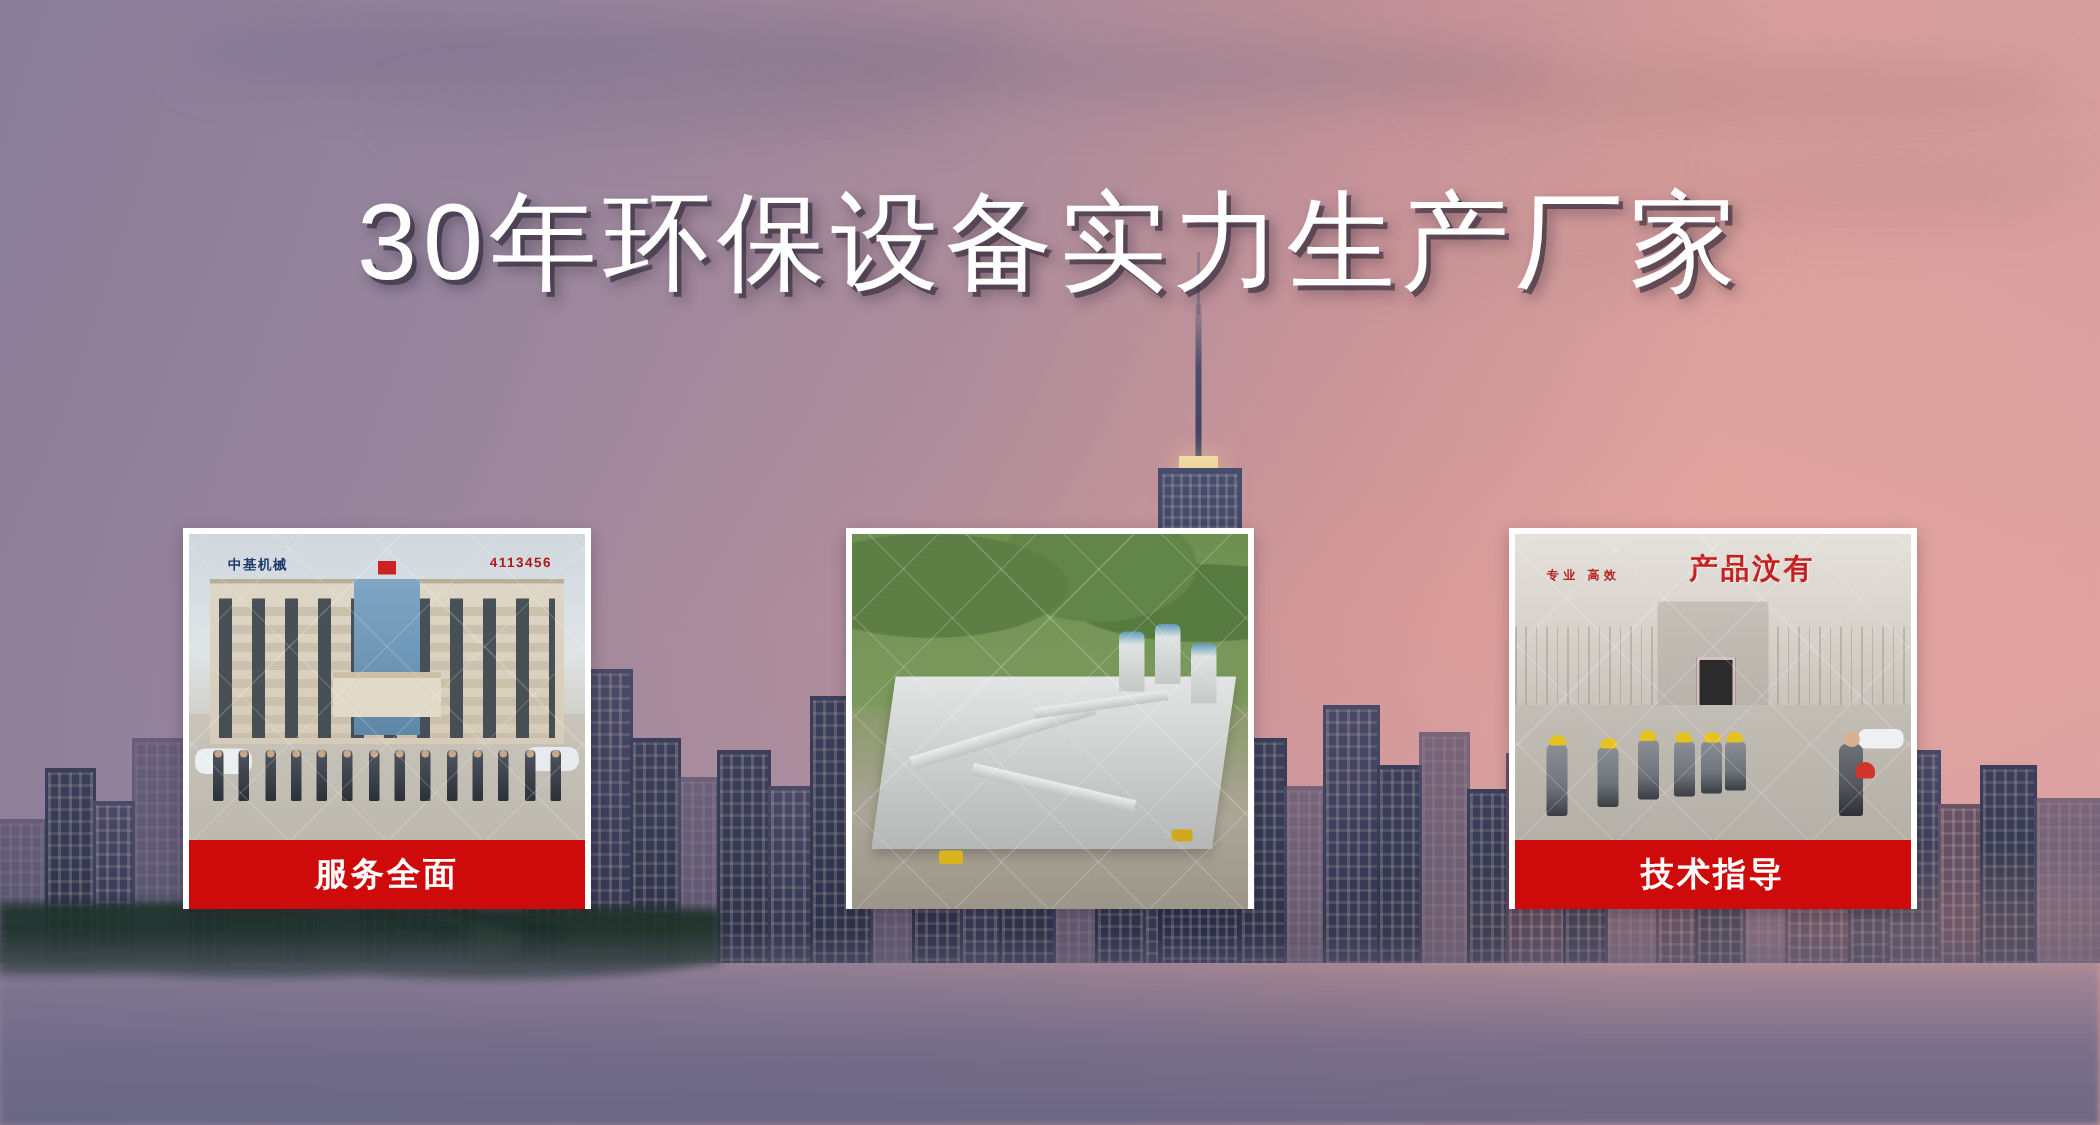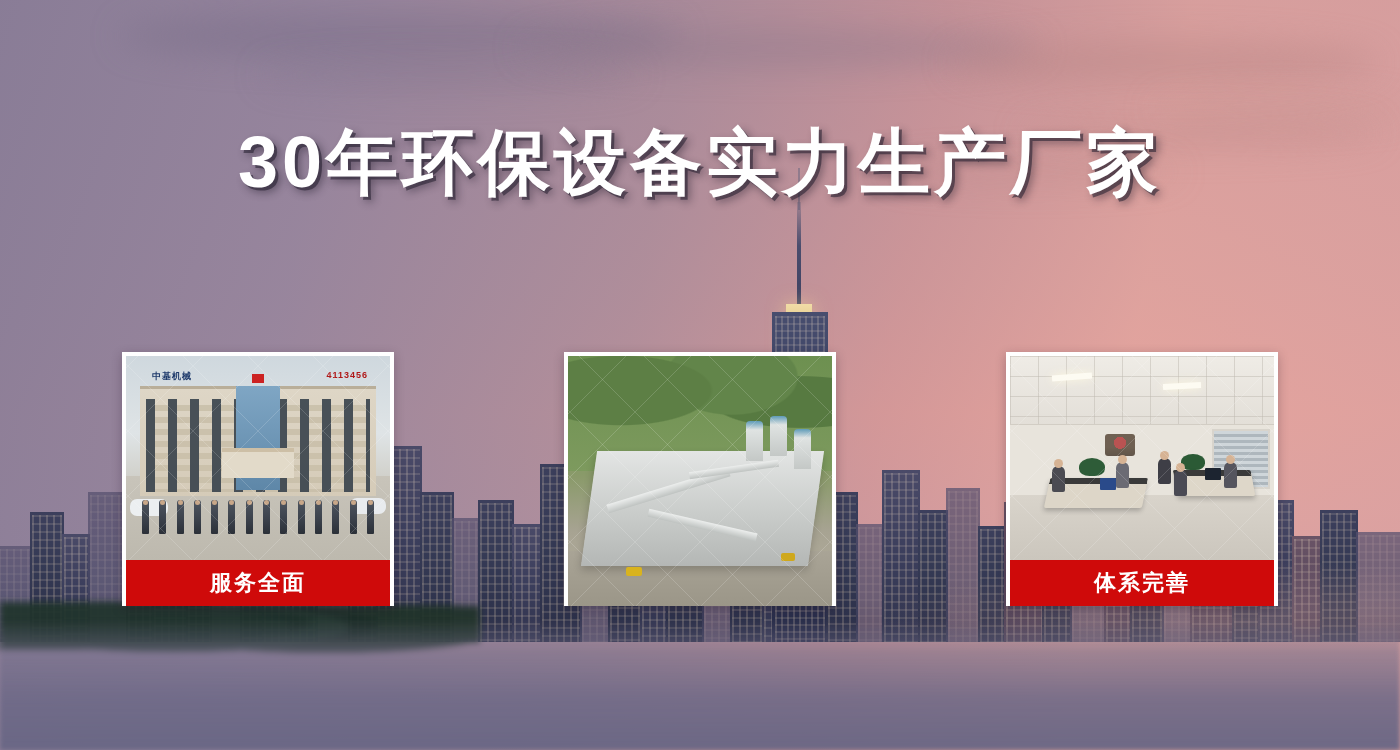--- a/index.html
+++ b/index.html
@@ -106,21 +106,21 @@
       radial-gradient(ellipse at 36% 62%, #22372e 0 40%, transparent 41%),
       radial-gradient(ellipse at 52% 58%, #1c2e27 0 36%, transparent 37%),
       radial-gradient(ellipse at 68% 64%, #203329 0 38%, transparent 39%),
       radial-gradient(ellipse at 84% 58%, #1e3029 0 34%, transparent 35%);
     filter:blur(3px);opacity:.92;}
 
   
   .headline{
     position:absolute;left:0;right:0;top:126px;
     text-align:center;
-    font-size:72px;font-weight:bold;letter-spacing:4px;
+    font-size:72px;font-weight:normal;letter-spacing:4px;
     color:#ffffff;
     text-shadow:
       3px 3px 0 rgba(35,30,45,.55),
       5px 5px 9px rgba(30,25,40,.45);
     white-space:nowrap;
     line-height:1.0;
   }
 
   
   .subtitle{
@@ -386,39 +386,36 @@
         <div class="conv cv2"></div>
         <div class="conv cv3"></div>
         <div class="silo s1"></div>
           <div class="silo s2"></div>
           <div class="silo s3"></div>
         <div class="dig"></div>
           <div class="dig2"></div>
       </div>
     </div>
 
+
     <div class="card">
-      <div class="card-photo p3">
-        <div class="wall"></div>
-        <div class="ceil"></div>
-        <div class="lamp l1"></div>
-          <div class="lamp l2"></div>
-        <div class="emblem"></div>
-        <div class="win"></div>
-        <div class="floor"></div>
-        <div class="plant1"></div>
-          <div class="plant2"></div>
-        <div class="desk d1"></div>
-          <div class="desk d2"></div>
-        <div class="pers pa"></div>
-          <div class="pers pb"></div>
-          <div class="pers pc"></div>
-        <div class="pers pd"></div>
-          <div class="pers pe"></div>
-        <div class="mon m1"></div>
-          <div class="mon m2"></div>
+      <div class="card-photo p4">
+        <div class="fac"></div>
+        <div class="slog2">专业  高效</div>
+        <div class="slog">产品汶有</div>
+        <div class="gate"></div>
+        <div class="door"></div>
+        <div class="ground"></div>
+        <div class="carw"></div>
+        <div class="w w1"></div>
+          <div class="w w2"></div>
+          <div class="w w3"></div>
+        <div class="w w4"></div>
+          <div class="w w5"></div>
+          <div class="w w6"></div>
+        <div class="boss"></div>
+        <div class="helmet"></div>
       </div>
-      <div class="card-label">体系完善</div>
+      <div class="card-label">技术指导</div>
     </div>
-
 
   </div>
 </div>
 
 </body></html>

